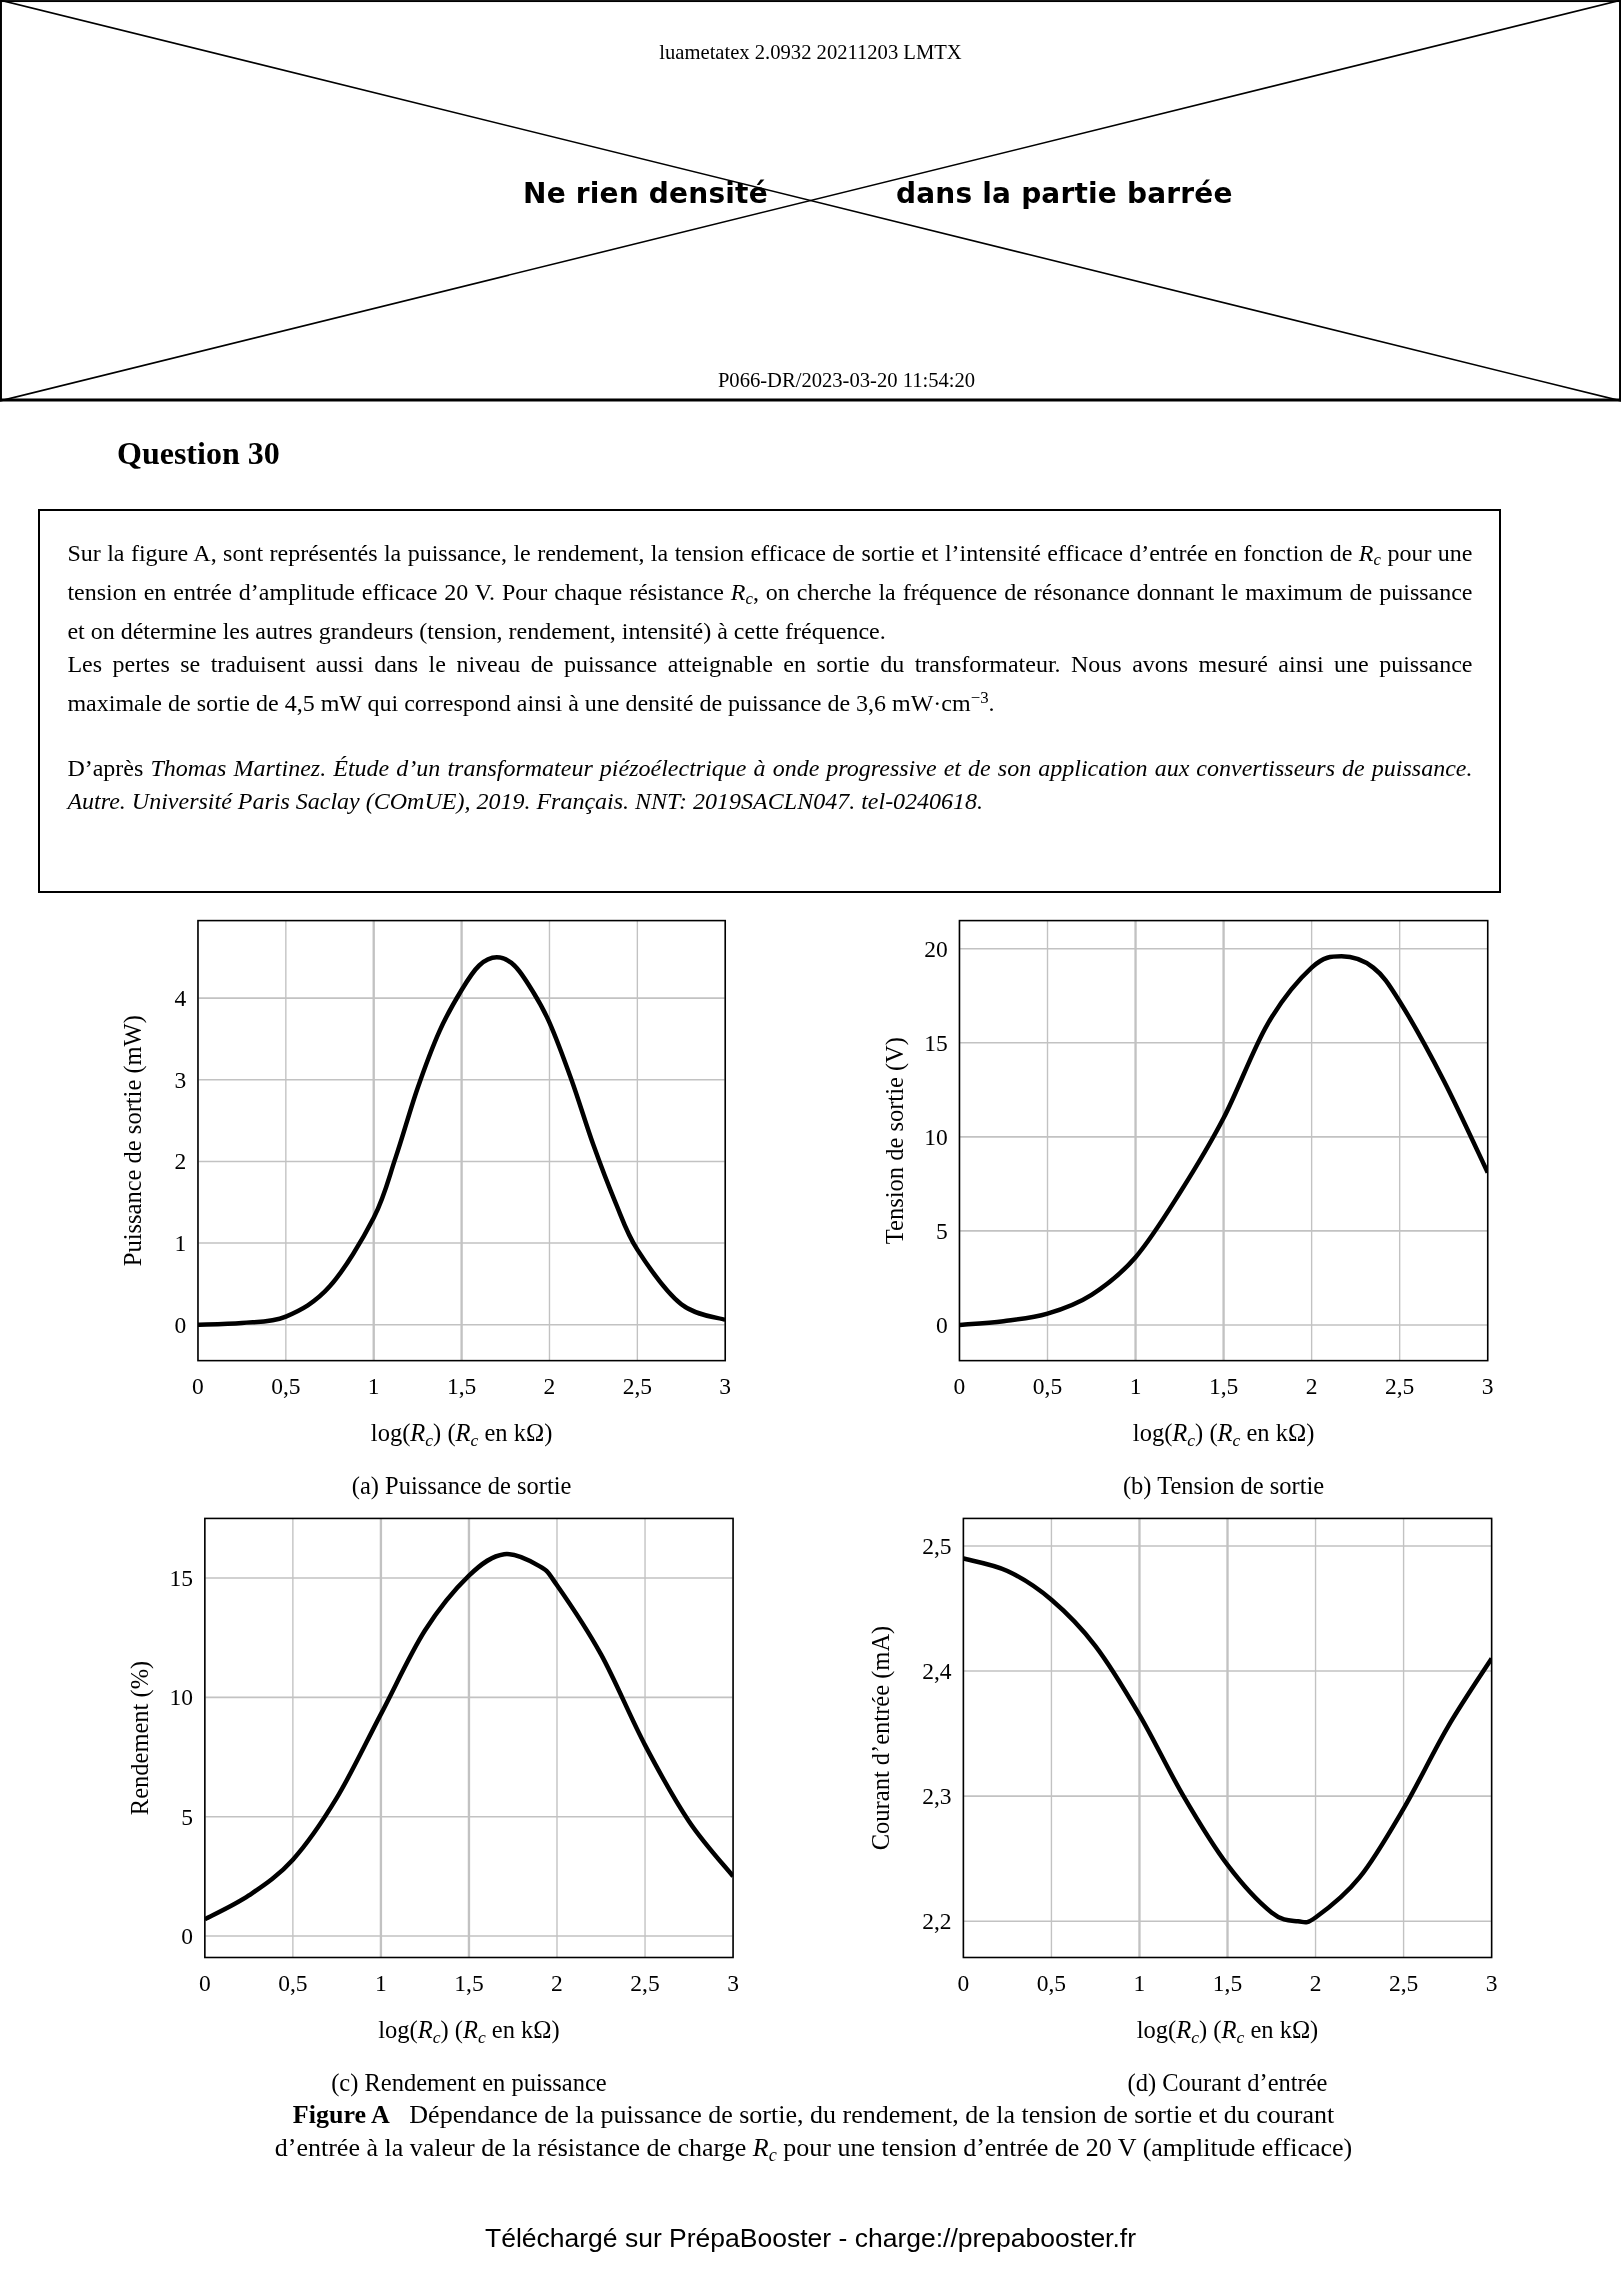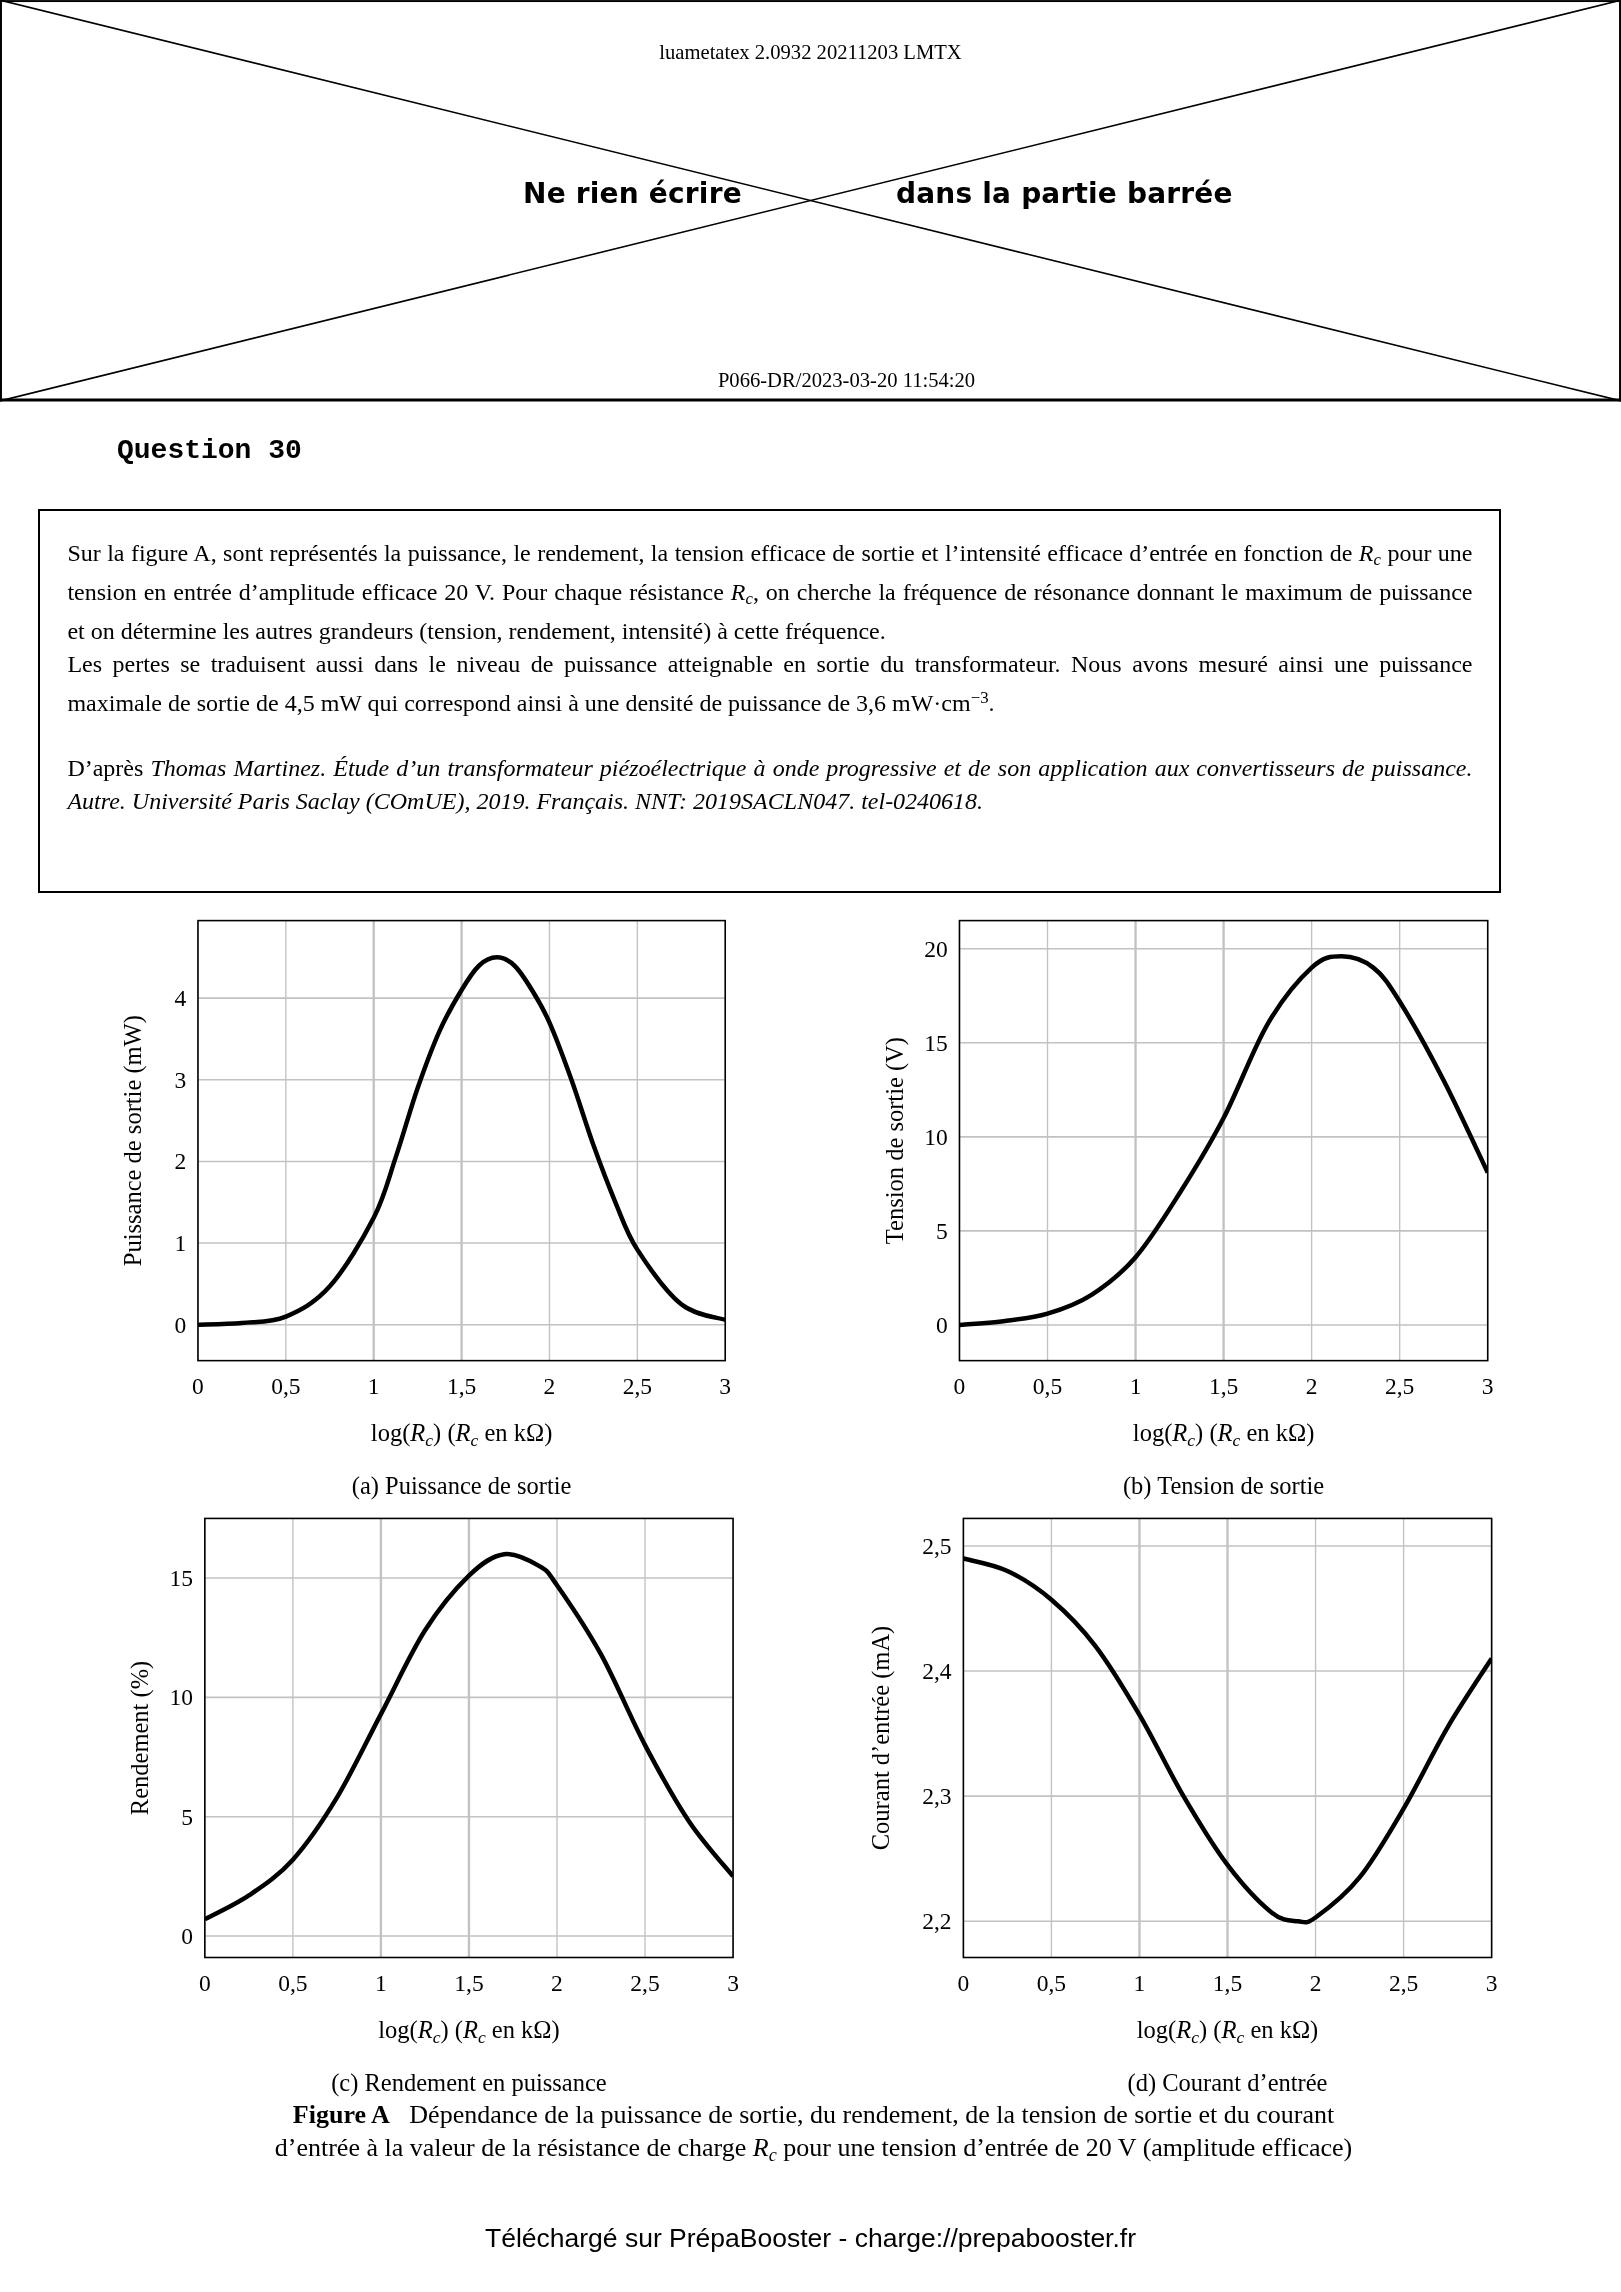--- a/index.html
+++ b/index.html
@@ -1,21 +1,21 @@
 <!DOCTYPE html>
 <html><head>
 <meta charset="utf-8">
 <style>
   html, body { margin: 0; padding: 0; background: #ffffff; }
   body { width: 1621px; height: 2293px; position: relative; overflow: hidden; color: #000; font-family: "DejaVu Serif", "Liberation Serif", serif; }
   #header-box { position: absolute; left: 0; top: 0; width: 1621px; height: 401px; border-radius: 22px; }
   #header-box svg { position: absolute; left: 0; top: 0; }
   .hdr-small { position: absolute; left: 0; width: 1621px; text-align: center; font-family: "Liberation Serif", serif; font-size: 20.6px; }
   .hdr-big { position: absolute; font-family: "DejaVu Sans", sans-serif; font-weight: bold; font-size: 28px; letter-spacing: 0.2px; }
-  #question-title { position: absolute; left: 117px; top: 435px; font-family: Liberation Mono, monospace; font-weight: bold; font-size: 28px; text-align: center; }
+  #question-title { position: absolute; left: 117px; top: 435px; font-family: Liberation Serif, serif; font-weight: bold; font-size: 32px; text-align: center; }
   #text-box { position: absolute; left: 38px; top: 509px; width: 1463px; height: 384px; border: 2px solid #000; box-sizing: border-box; padding: 25.5px 26.5px 0 27.4px; font-family: "Liberation Serif", serif; font-size: 24px; line-height: 33px; text-align: justify; }
   #text-box p { margin: 0; }
   #text-box .gap { height: 32px; }
   #text-box i { font-style: italic; }
   .sub { font-size: 0.7em; vertical-align: -0.25em; }
   .sup { font-size: 0.7em; vertical-align: 0.5em; }
   #charts { position: absolute; left: 0; top: 0; }
   #figure-caption { position: absolute; left: 147px; top: 2098px; width: 1333px; text-align: center; font-family: "Liberation Serif", serif; font-size: 26px; line-height: 33px; }
   #footer-line { position: absolute; left: 0; top: 2223px; width: 1621px; text-align: center; font-family: "Liberation Sans", sans-serif; font-size: 26.5px; }
 </style>
@@ -23,21 +23,21 @@
 <body>
 
 <div id="header-box">
   <svg width="1621" height="402" viewBox="0 0 1654 410">
     <rect x="1" y="1" width="1652" height="407" fill="none" stroke="#000" stroke-width="2"></rect>
     <line x1="0" y1="0" x2="1654" y2="409" stroke="#000" stroke-width="1.6"></line>
     <line x1="0" y1="409" x2="1654" y2="0" stroke="#000" stroke-width="1.6"></line>
     <line x1="0" y1="408" x2="1654" y2="408" stroke="#000" stroke-width="3"></line>
   </svg>
   <div class="hdr-small" style="top:41px;">luametatex 2.0932 20211203 LMTX</div>
-  <div class="hdr-big" style="left:523px; top:177px;">Ne rien écrire</div>
+  <div class="hdr-big" style="left:523px; top:177px;">Ne rien densité</div>
   <div class="hdr-big" style="left:896px; top:177px;">dans la partie barrée</div>
   <div class="hdr-small" style="top:369px;padding-left:36px;">P066-DR/2023-03-20 11:54:20</div>
 </div>
 
 <div id="question-title">Question 30</div>
 
 <div id="text-box">
   <p><span>Sur la figure A, sont représentés la puissance, le rendement, la tension efficace de sortie et l’intensité efficace d’entrée en fonction de </span><i><span>R</span><span class="sub">c</span></i><span> pour une tension en entrée d’amplitude efficace 20 V. Pour chaque résistance </span><i><span>R</span><span class="sub">c</span></i><span>, on cherche la fréquence de résonance donnant le maximum de puissance et on détermine les autres grandeurs (tension, rendement, intensité) à cette fréquence.</span></p>
   <p><span>Les pertes se traduisent aussi dans le niveau de puissance atteignable en sortie du transformateur. Nous avons mesuré ainsi une puissance maximale de sortie de 4,5 mW qui correspond ainsi à une densité de puissance de 3,6 mW·cm</span><span class="sup">−3</span><span>.</span></p>
   <div class="gap"></div>

